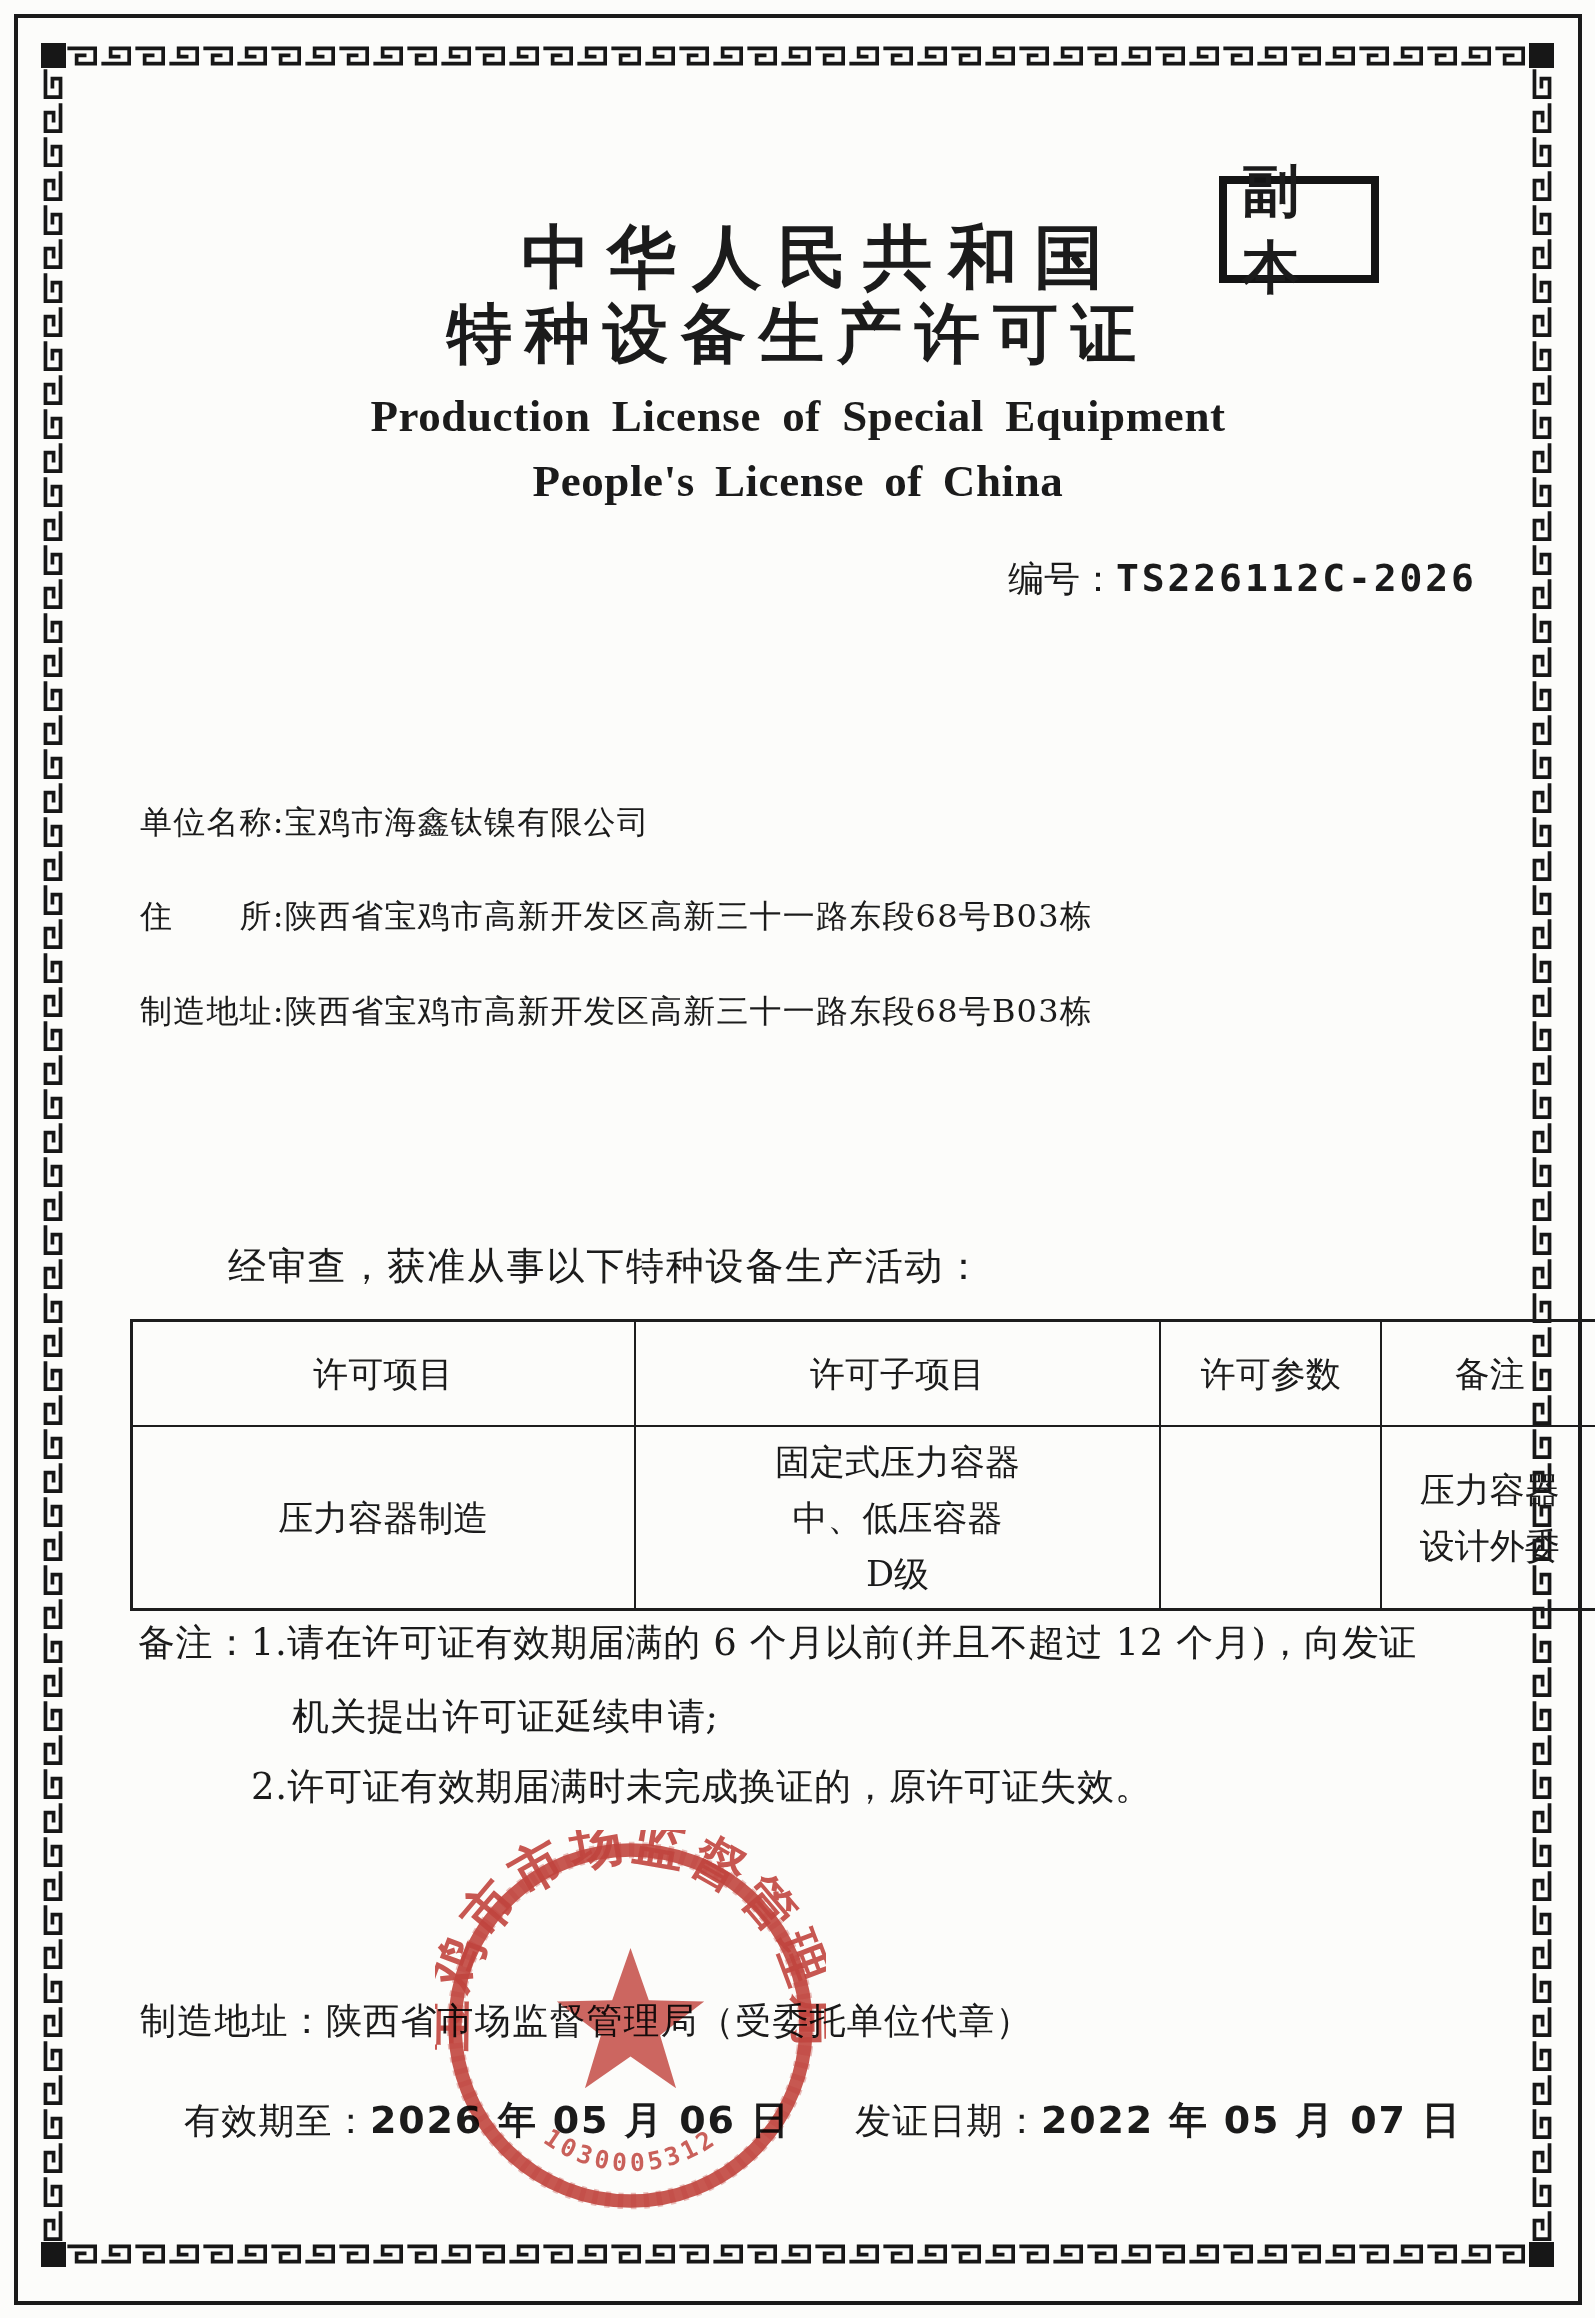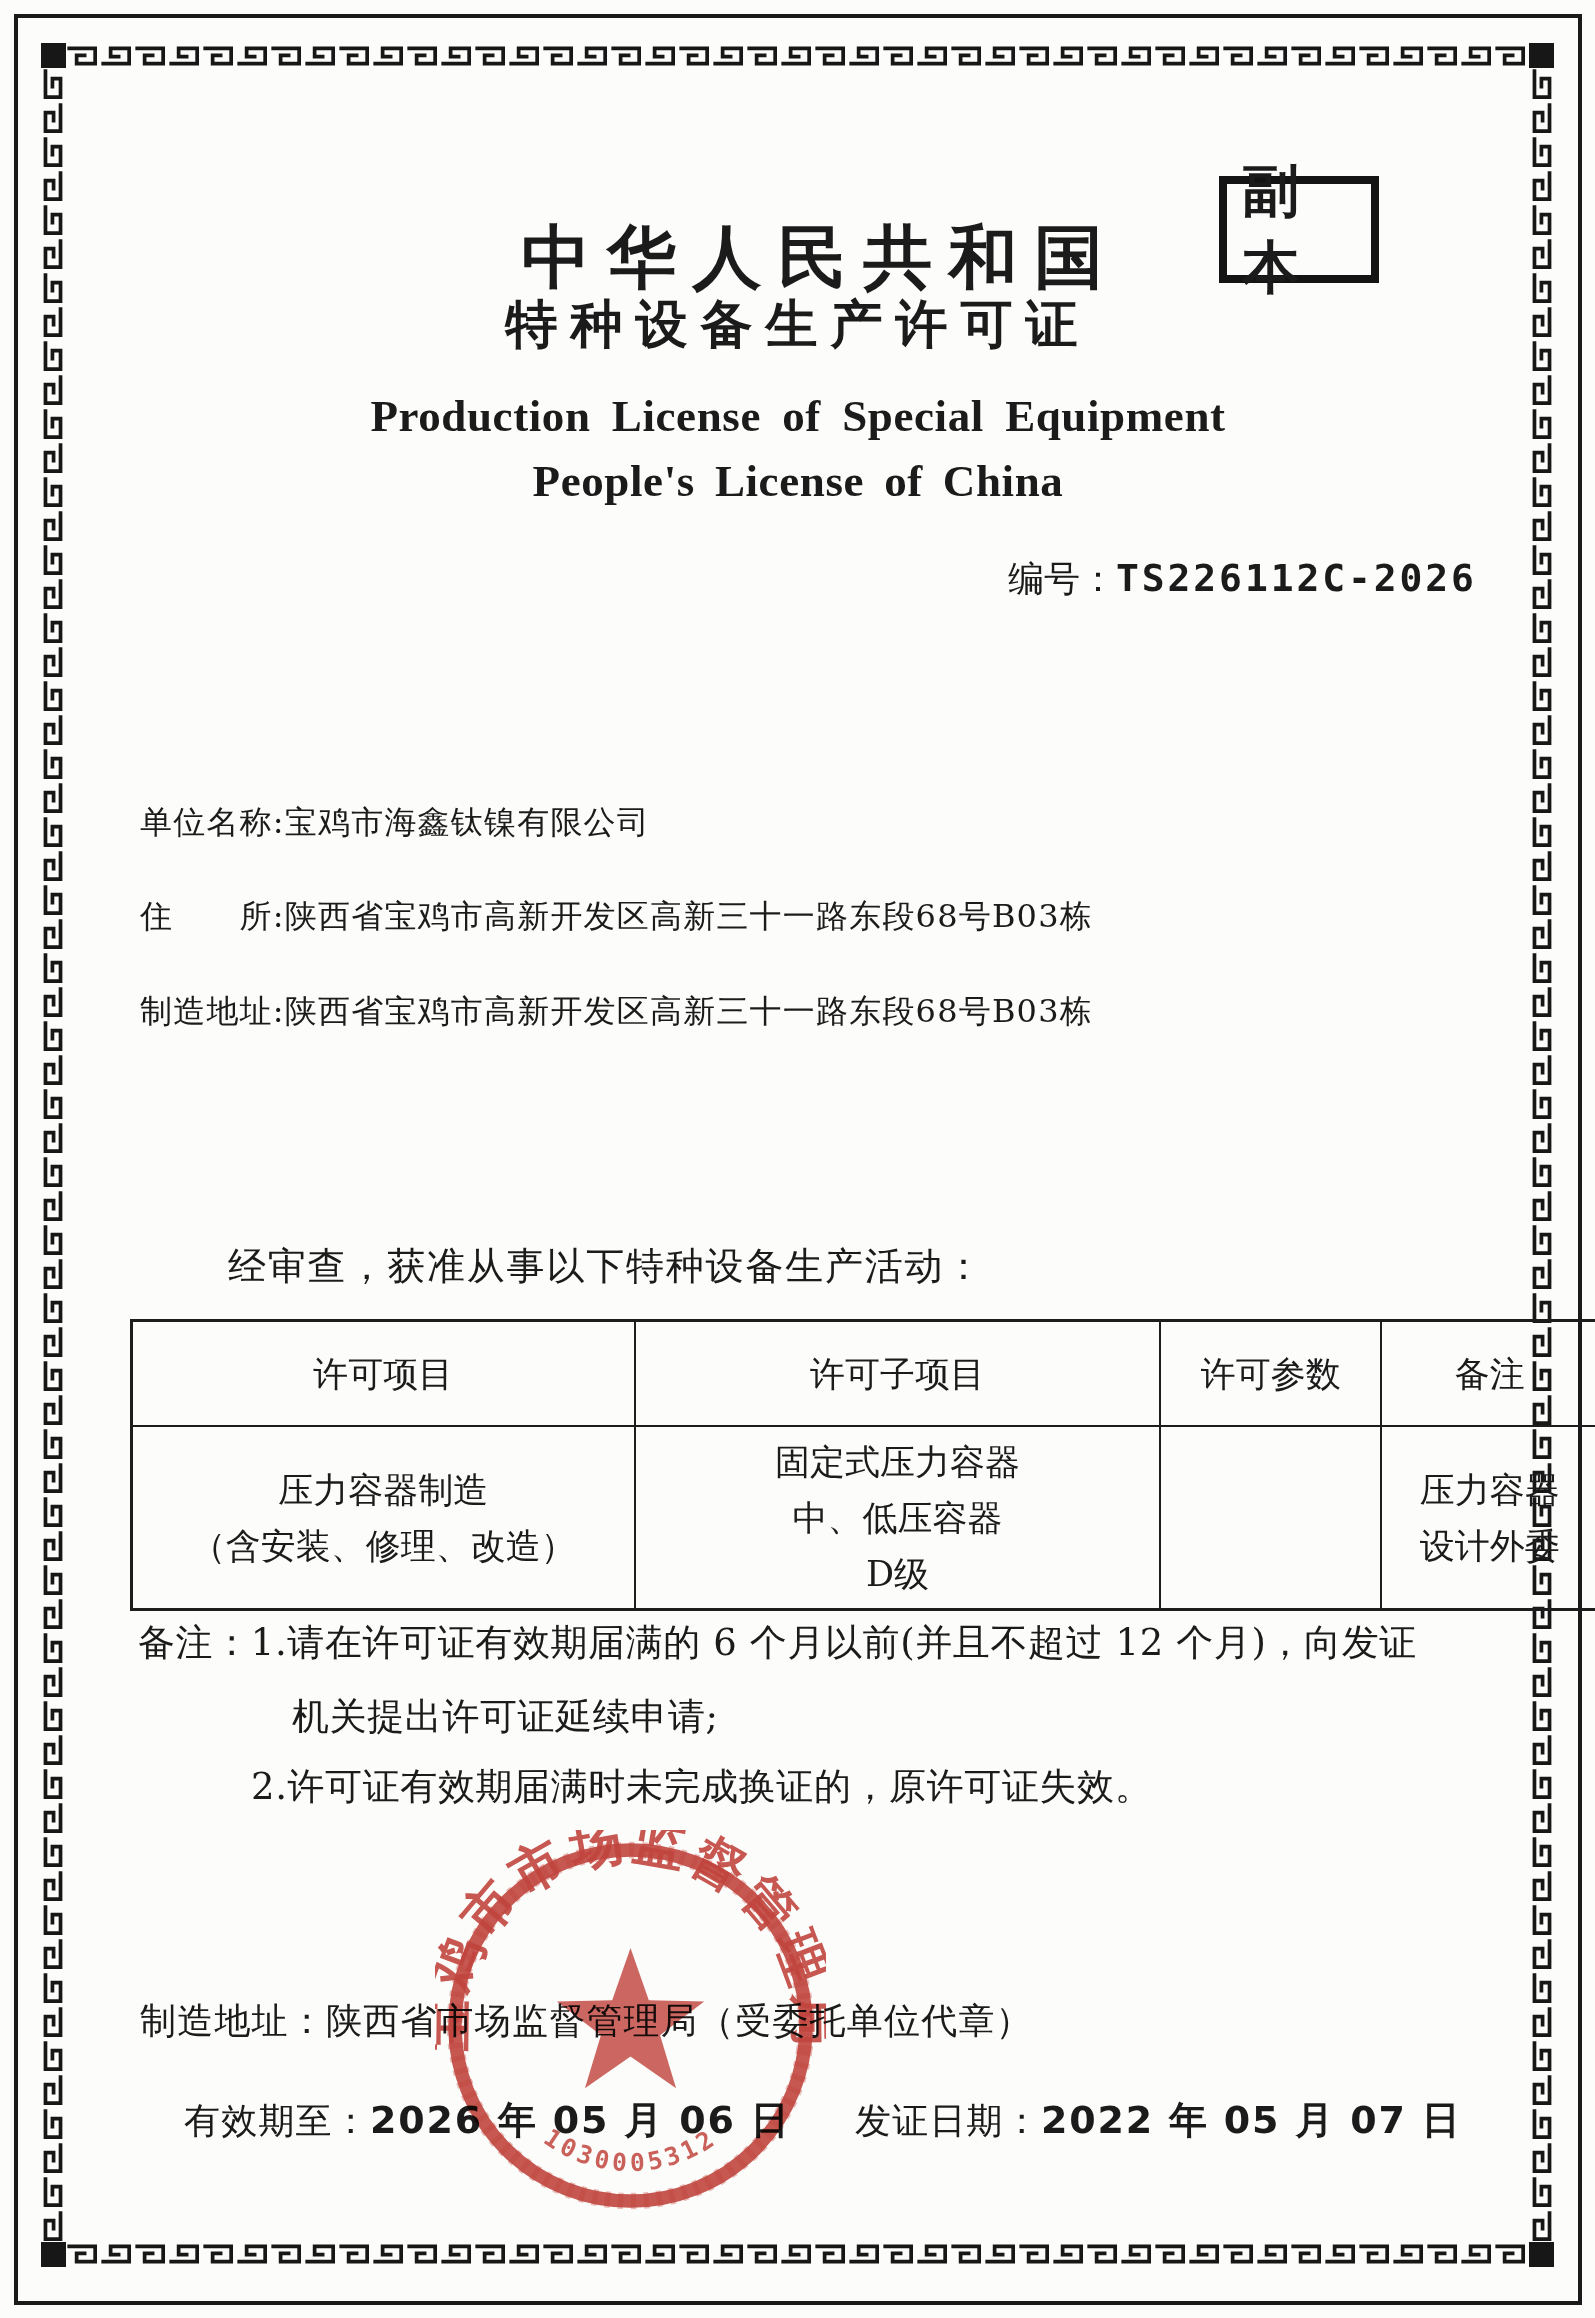--- a/index.html
+++ b/index.html
@@ -15,21 +15,21 @@
   .band-bottom { left:66px; right:66px; top:2243px; height:22px; }
   .band-left   { left:42px;  width:22px; top:68px; bottom:77px; flex-direction:column; }
   .band-right  { left:1531px; width:22px; top:68px; bottom:77px; flex-direction:column; }
   .mu { flex:0 0 auto; display:block; }
   .fv { transform:scaleY(-1); }
   .fh { transform:scaleX(-1); }
 
   
   .center-line { position:absolute; left:0; width:100%; text-align:center; white-space:nowrap; }
   .title-cn1 { top:212px;  font-family:"DejaVu Sans", sans-serif; font-weight:bold; font-size:69px; letter-spacing:16.4px;padding-left:45px; }
-  .title-cn2 { top:290px;  font-family:"DejaVu Sans", sans-serif; font-weight:bold; font-size:52px; letter-spacing:13px; }
+  .title-cn2 { top:290px;  font-family:"DejaVu Sans", sans-serif; font-weight:bold; font-size:65px; letter-spacing:13px; }
   .title-en1 { top:390px;  font-family:"Liberation Serif", serif; font-weight:bold; font-size:45px; word-spacing:9.4px; letter-spacing:0.6px; }
   .title-en2 { top:455px;  font-family:"Liberation Serif", serif; font-weight:bold; font-size:45px; word-spacing:8.2px; letter-spacing:0.6px; }
 
   .copy-badge { position:absolute; left:1219px; top:176px; width:160px; height:107px;
     border:8.2px solid #141414; display:flex; align-items:center; justify-content:center;
     font-family:"DejaVu Sans", sans-serif; font-weight:bold; font-size:57px; letter-spacing:15.3px; padding-left:15.3px; }
 
   .license-no { position:absolute; top:555px; left:1008px; font-size:36px; white-space:nowrap; }
   .license-no .num { font-family:"DejaVu Sans Mono", monospace; font-weight:bold; font-size:38px; letter-spacing:2.9px; }
 
@@ -758,21 +758,20 @@
   <div class="intro">经审查，获准从事以下特种设备生产活动：</div>
 
   <div class="lic-table">
     <div class="cell r0 c0">许可项目</div>
     <div class="cell r0">许可子项目</div>
     <div class="cell r0">许可参数</div>
     <div class="cell r0">备注</div>
 
     <div class="cell c0">
       <div>压力容器制造</div>
-      <div>（含安装、修理、改造）</div>
     </div>
     <div class="cell">
       <div>固定式压力容器</div>
       <div>中、低压容器</div>
       <div>D级</div>
     </div>
     <div class="cell"></div>
     <div class="cell">
       <div>压力容器</div>
       <div>设计外委</div>

